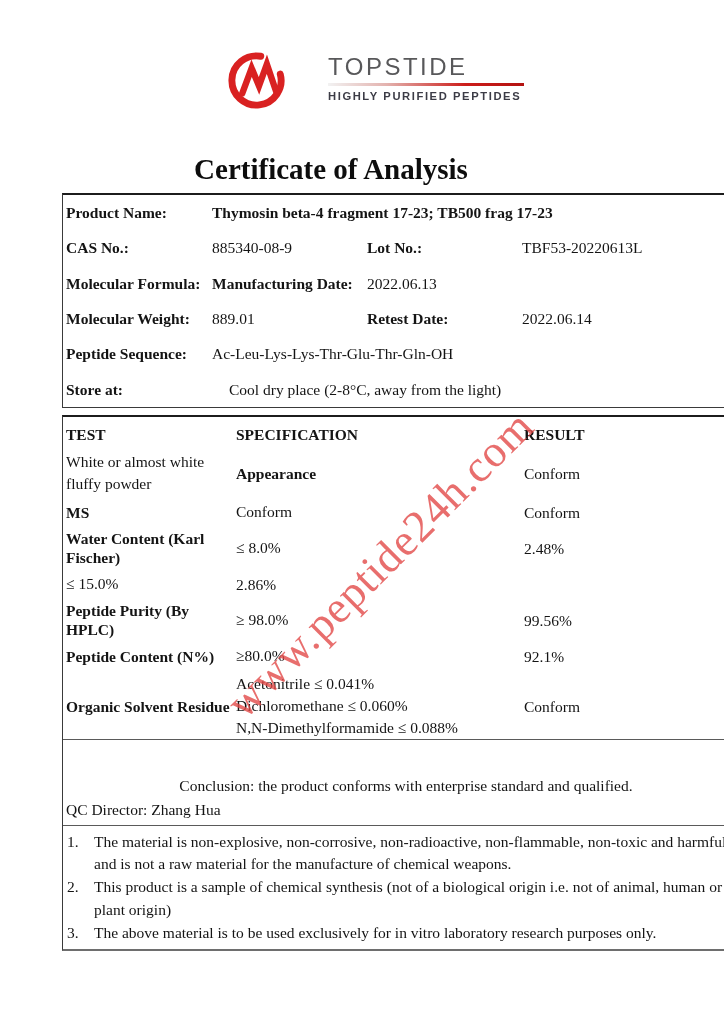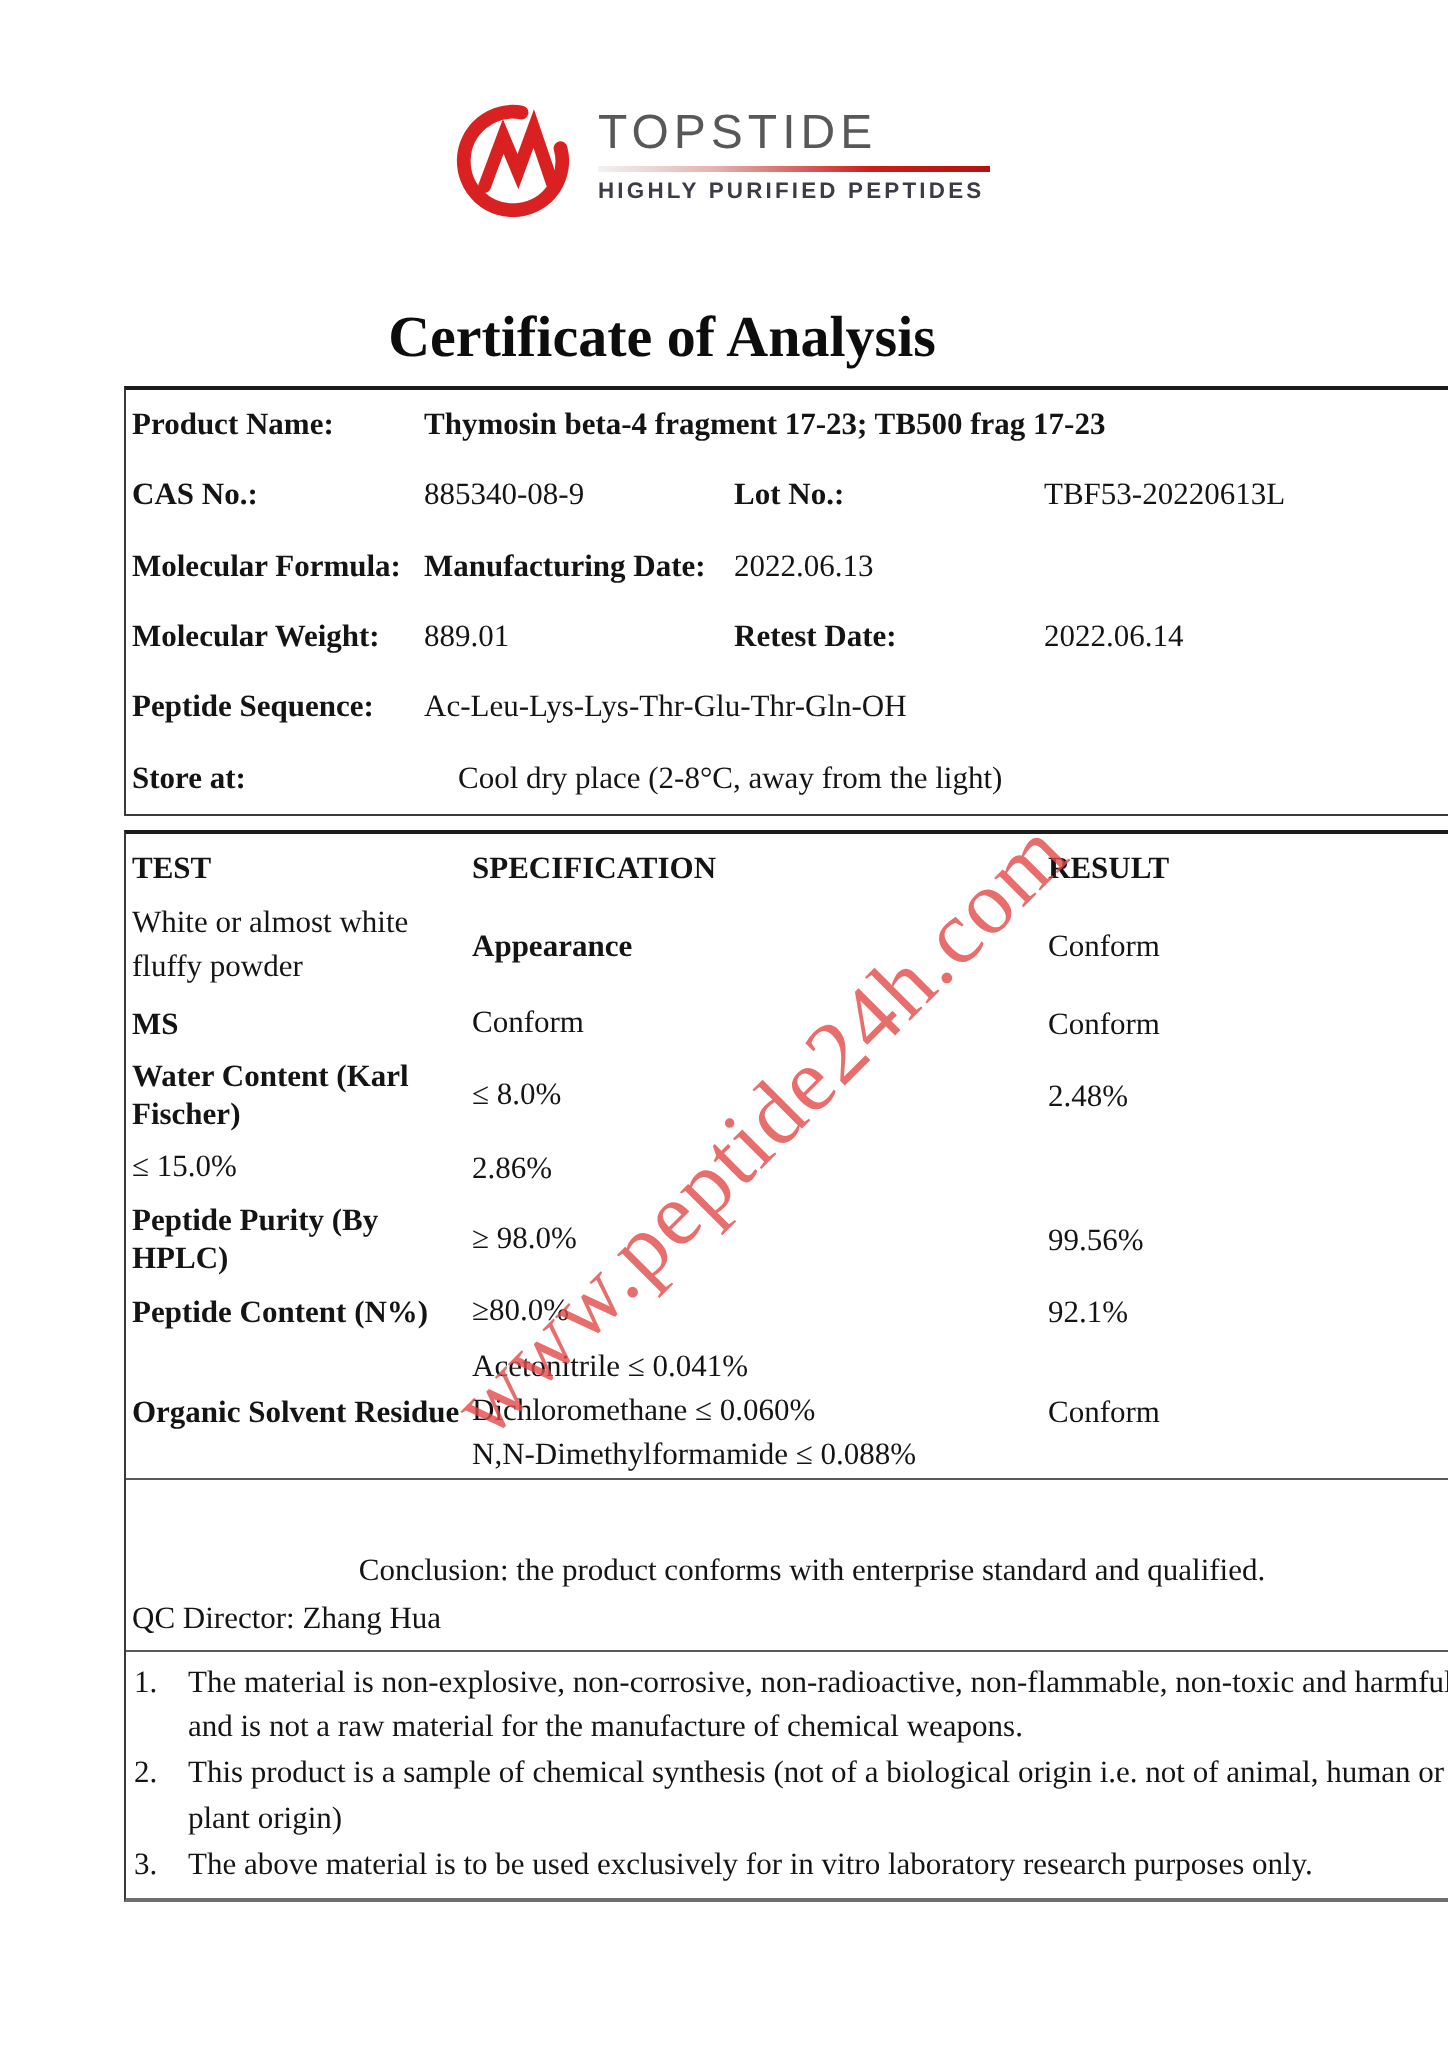--- a/index.html
+++ b/index.html
@@ -6,21 +6,21 @@
   html,body { background:#ffffff; }
   body {
     position:relative;
     width:724px; height:1024px;
     font-family:"Liberation Serif", serif;
     color:#141414;
     overflow:hidden;
   }
 
   
-  .logo-wrap { position:absolute; top:47px; left:227px; display:flex; align-items:center; }
+  .logo-wrap { position:absolute; top:47px; left:227px; display:flex; align-items:center;gap:29px; }
   .logo-icon { width:63px; height:63px; flex:0 0 auto; }
   .logo-text { margin-left:9px; width:196px; }
   .brand {
     font-family:"Liberation Sans", sans-serif;
     font-size:24px; line-height:26px; letter-spacing:2.5px;
     color:#58585a; font-weight:400;
   }
   .brand-rule {
     height:3.5px; margin:3px 0 4px 0;
     background:linear-gradient(90deg,#f2f2f2 0%,#e3b2ae 30%,#cc1d1a 70%,#b31210 100%);

